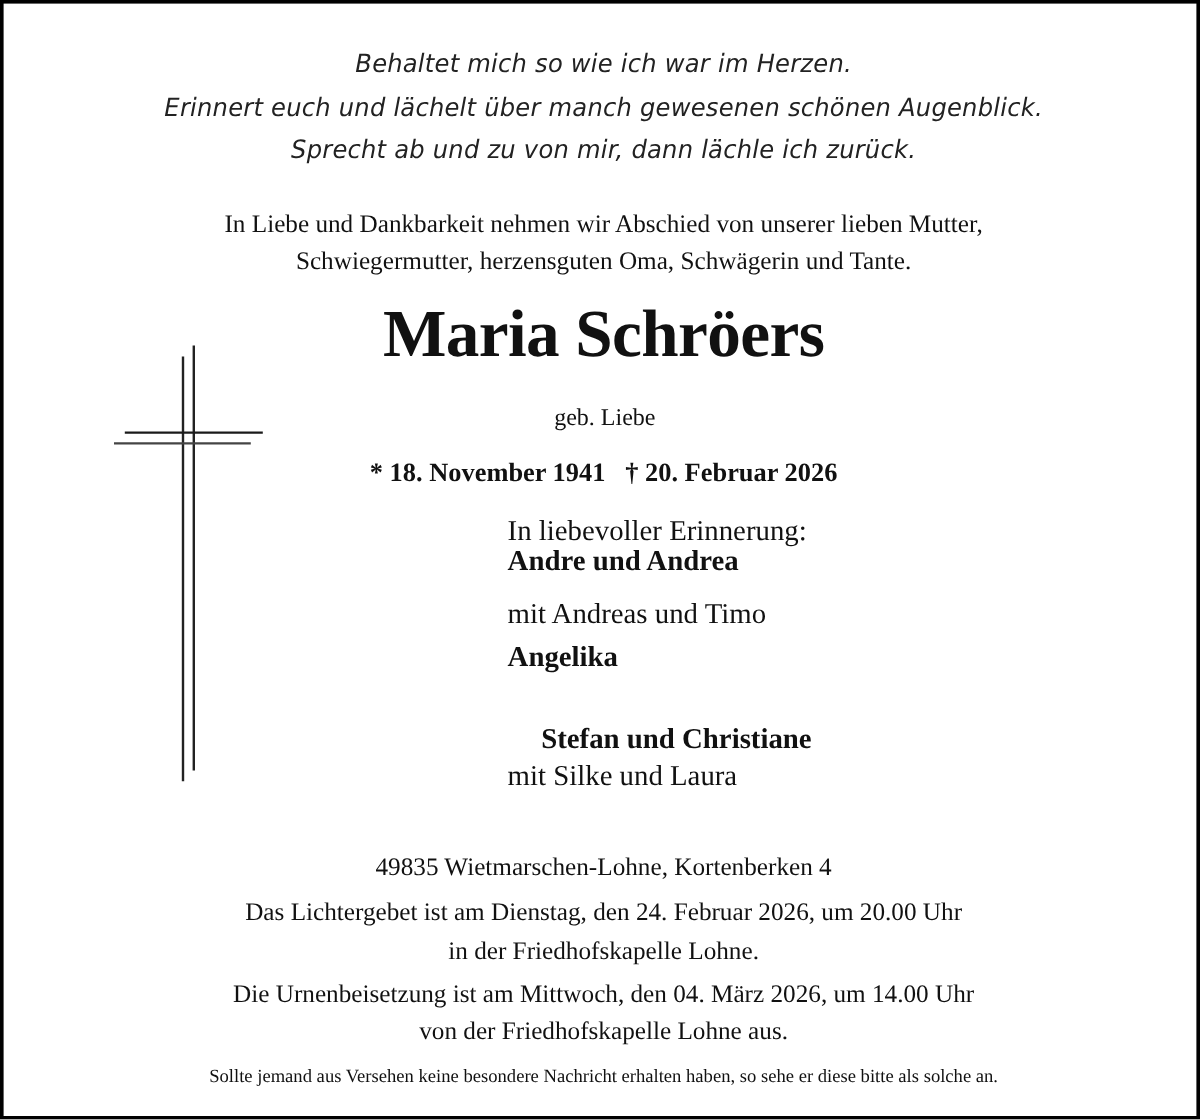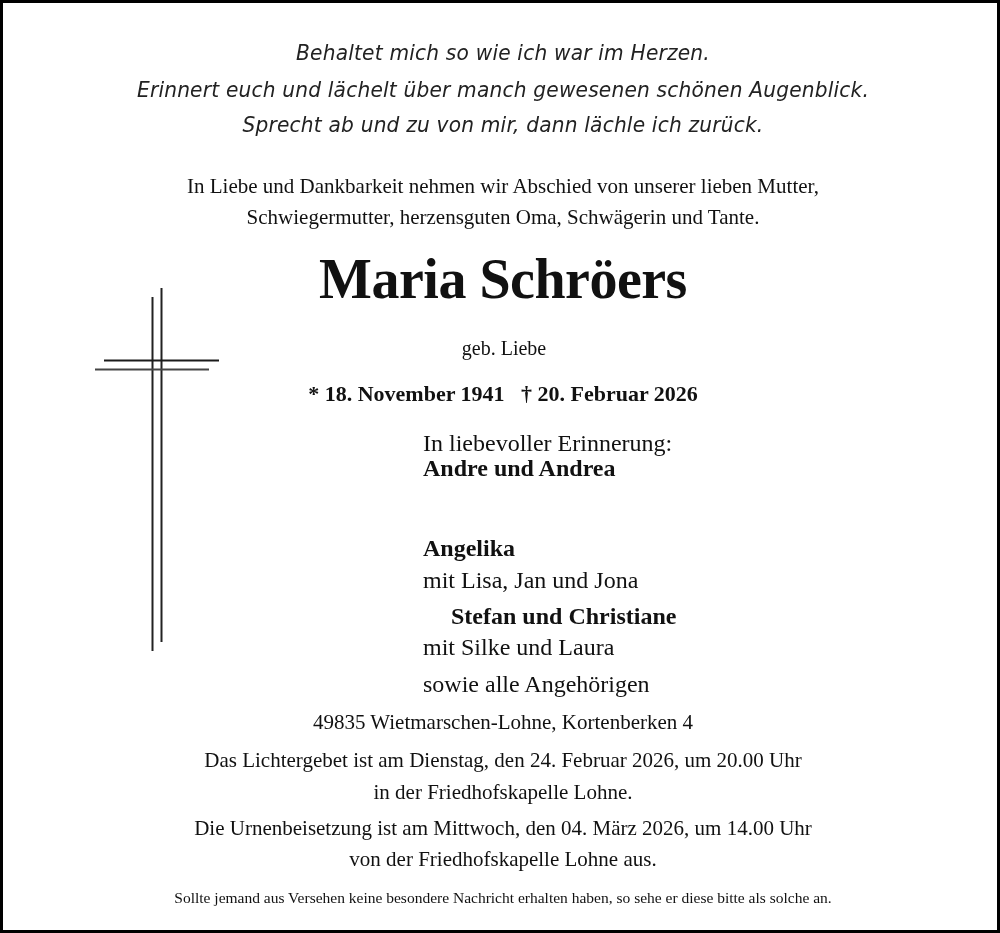--- a/index.html
+++ b/index.html
@@ -43,25 +43,24 @@
 
   <svg class="cross" width="1000" height="933">
     <line x1="149.5" y1="294" x2="149.5" y2="648" stroke="#222" stroke-width="2"></line>
     <line x1="158.5" y1="285" x2="158.5" y2="639" stroke="#222" stroke-width="2"></line>
     <line x1="101" y1="357.5" x2="216" y2="357.5" stroke="#1a1a1a" stroke-width="2"></line>
     <line x1="92" y1="366.5" x2="206" y2="366.5" stroke="#444" stroke-width="2"></line>
   </svg>
 
   <div class="fam" style="top:427px;">In liebevoller Erinnerung:</div>
   <div class="fam b" style="top:452px;">Andre und Andrea</div>
+  <div class="fam" style="top:496px;">mit Andreas und Timo</div>
   <div class="fam b" style="top:532px;">Angelika</div>
-  <div class="fam" style="top:564px;">mit Lisa, Jan und Jona</div>
   <div class="fam b" style="top:600px;margin-left:28px;">Stefan und Christiane</div>
   <div class="fam" style="top:631px;">mit Silke und Laura</div>
-  <div class="fam" style="top:668px;">sowie alle Angehörigen</div>
 
   <div class="t info" style="top:707px;">49835 Wietmarschen-Lohne, Kortenberken 4</div>
   <div class="t info" style="top:745px;">Das Lichtergebet ist am Dienstag, den 24. Februar 2026, um 20.00 Uhr</div>
   <div class="t info" style="top:777px;">in der Friedhofskapelle Lohne.</div>
   <div class="t info" style="top:813px;">Die Urnenbeisetzung ist am Mittwoch, den 04. März 2026, um 14.00 Uhr</div>
   <div class="t info" style="top:844px;">von der Friedhofskapelle Lohne aus.</div>
 
   <div class="t foot" style="top:886px;">Sollte jemand aus Versehen keine besondere Nachricht erhalten haben, so sehe er diese bitte als solche an.</div>
 </div>
 

